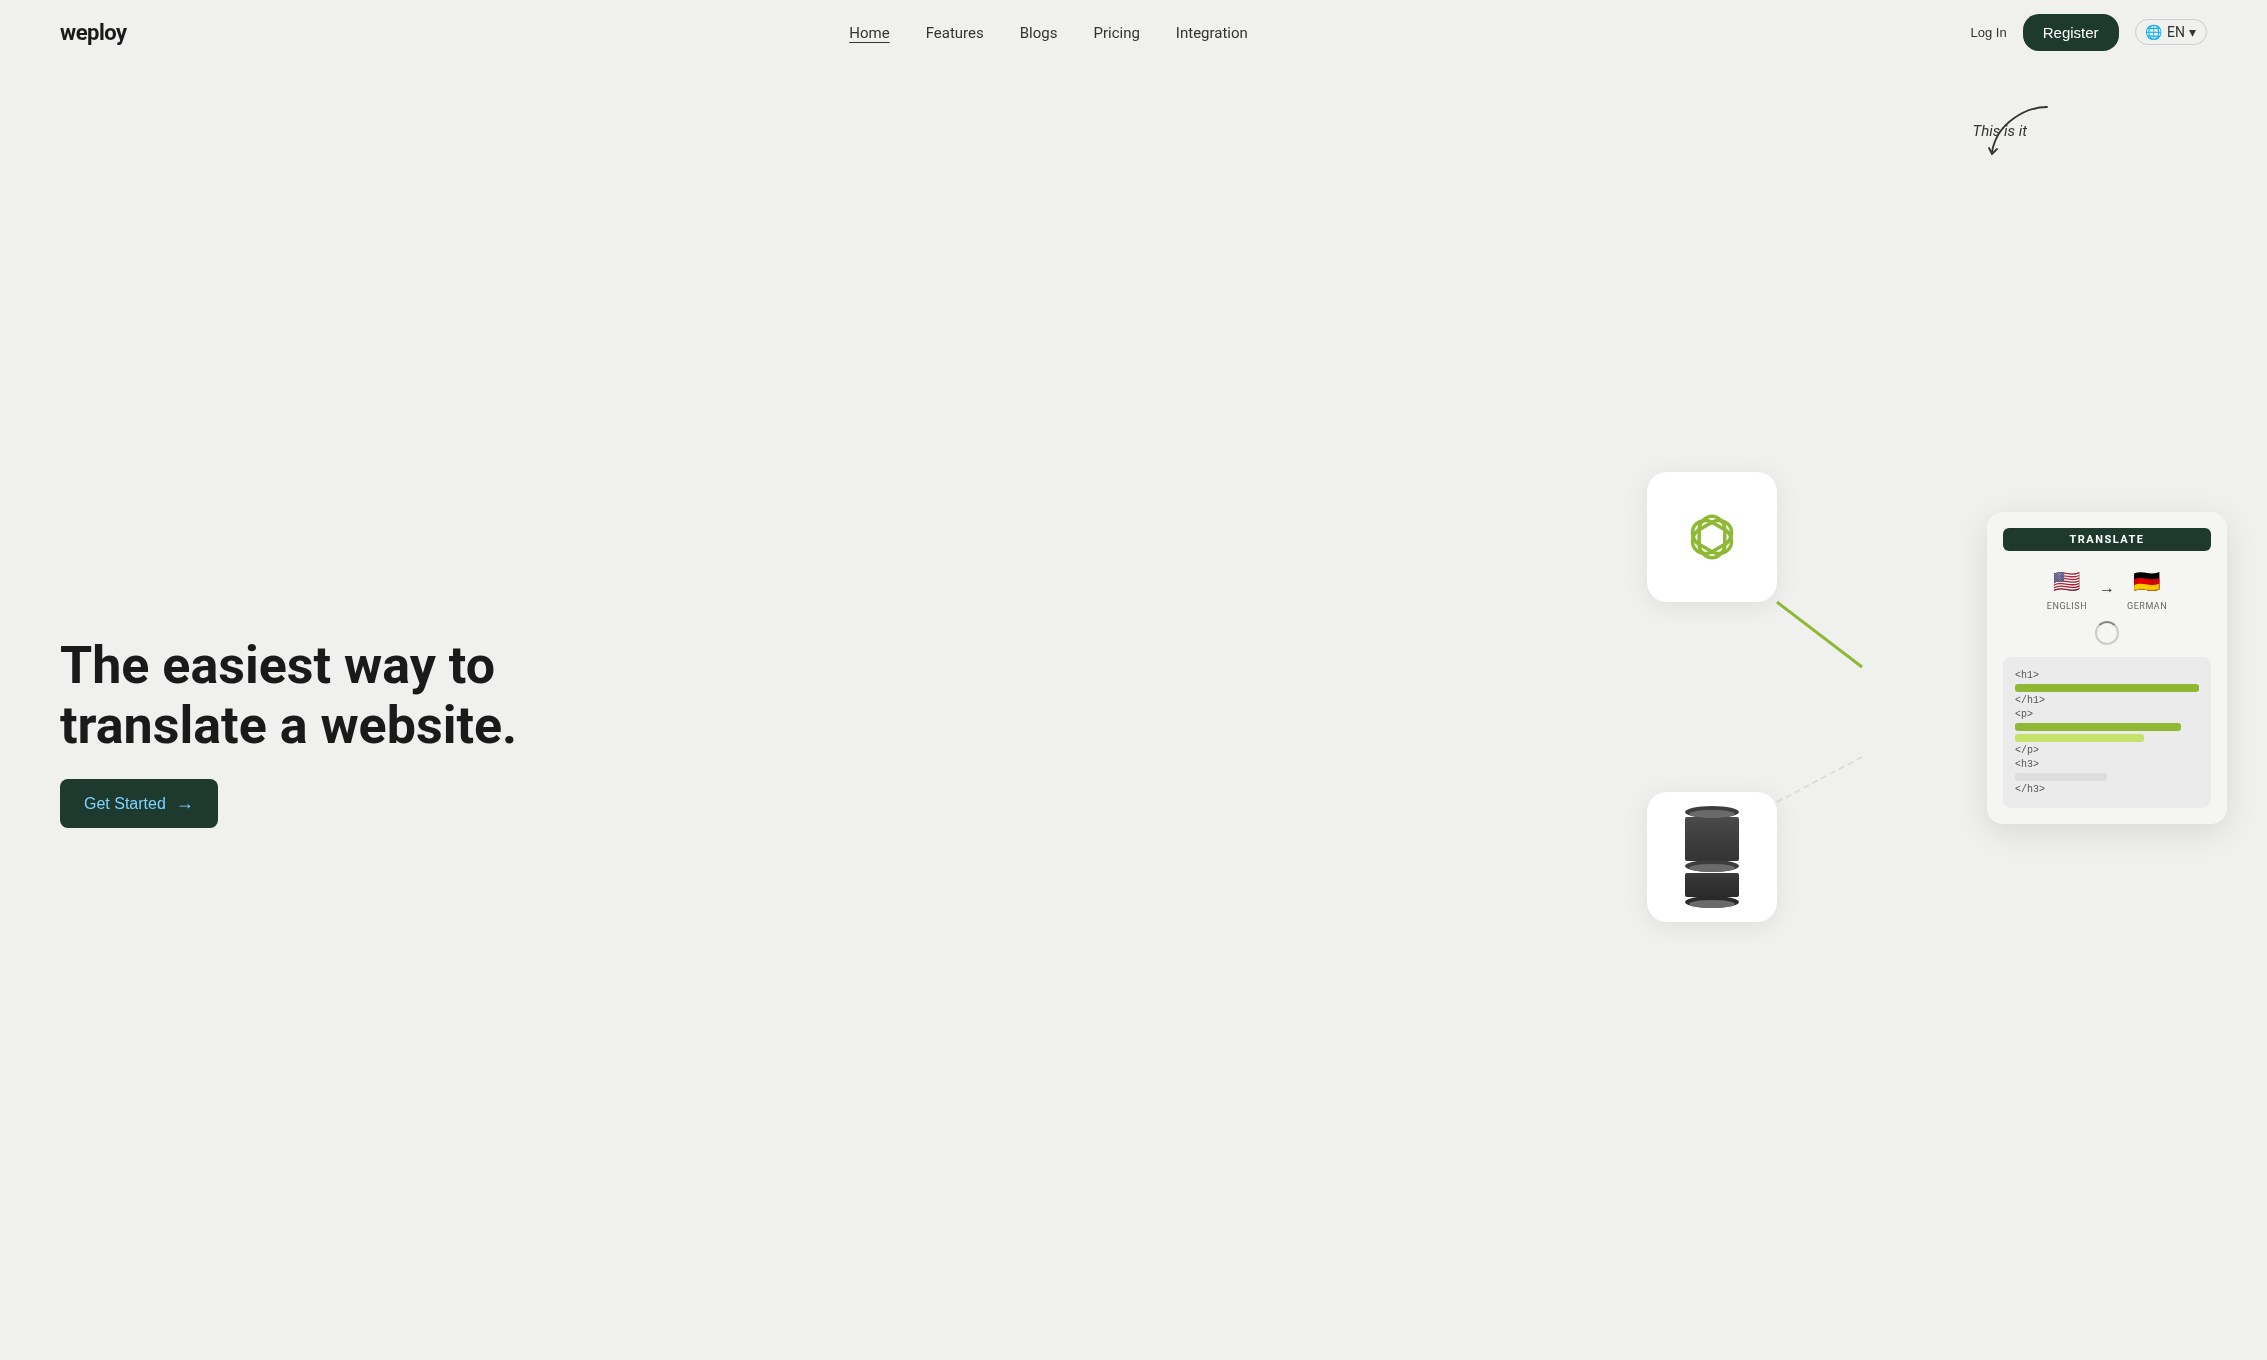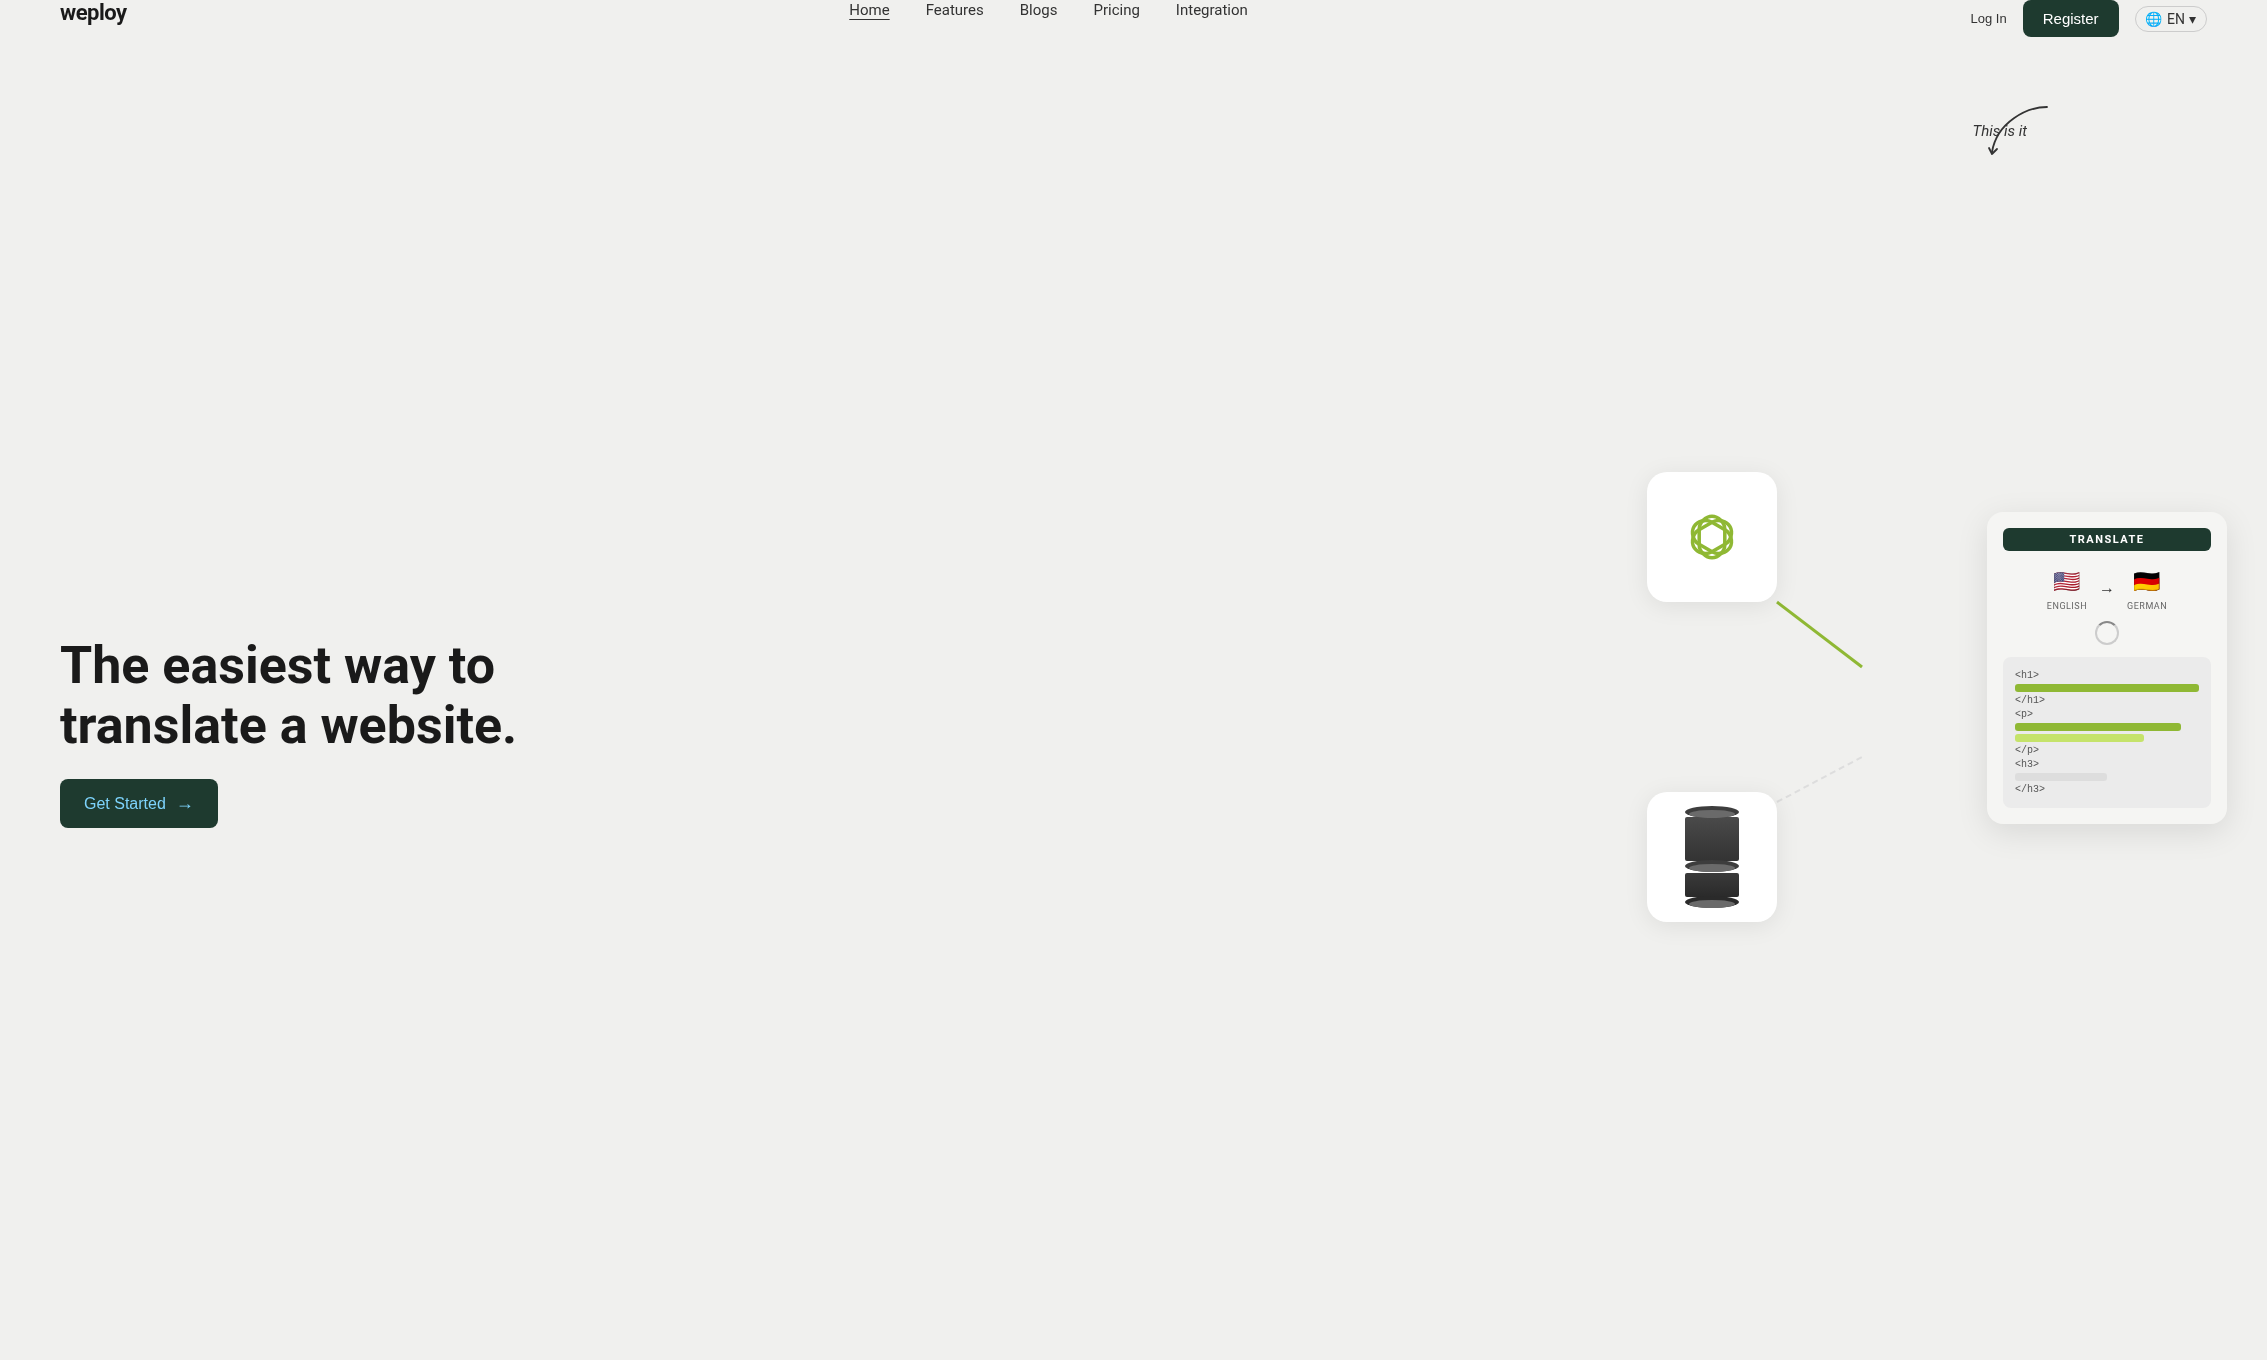--- a/index.html
+++ b/index.html
@@ -6,21 +6,21 @@
     body {
       font-family: -apple-system, BlinkMacSystemFont, 'Segoe UI', Roboto, sans-serif;
       background: #f0f0ee;
       min-height: 100vh;
       overflow-x: hidden;
     }
 
     
     .navbar {
       display: flex;
-      align-items: flex-start;
+      align-items: center;
       justify-content: space-between;
       padding: 0 60px;
       height: 64px;
       background: #f0f0ee;
       position: relative;
       z-index: 10;
     }
     .nav-logo {
       font-size: 22px;
       font-weight: 700;
@@ -53,21 +53,21 @@
       border: none;
       font-size: 13px;
       color: #333;
       cursor: pointer;
       font-weight: 450;
     }
     .btn-register {
       background: #1e3a2f;
       color: #fff;
       border: none;
-      border-radius: 8px;
+      border-radius: 16px;
       padding: 10px 20px;
       font-size: 15px;
       font-weight: 500;
       cursor: pointer;
     }
     .lang-selector {
       display: flex;
       align-items: center;
       gap: 4px;
       font-size: 14px;

